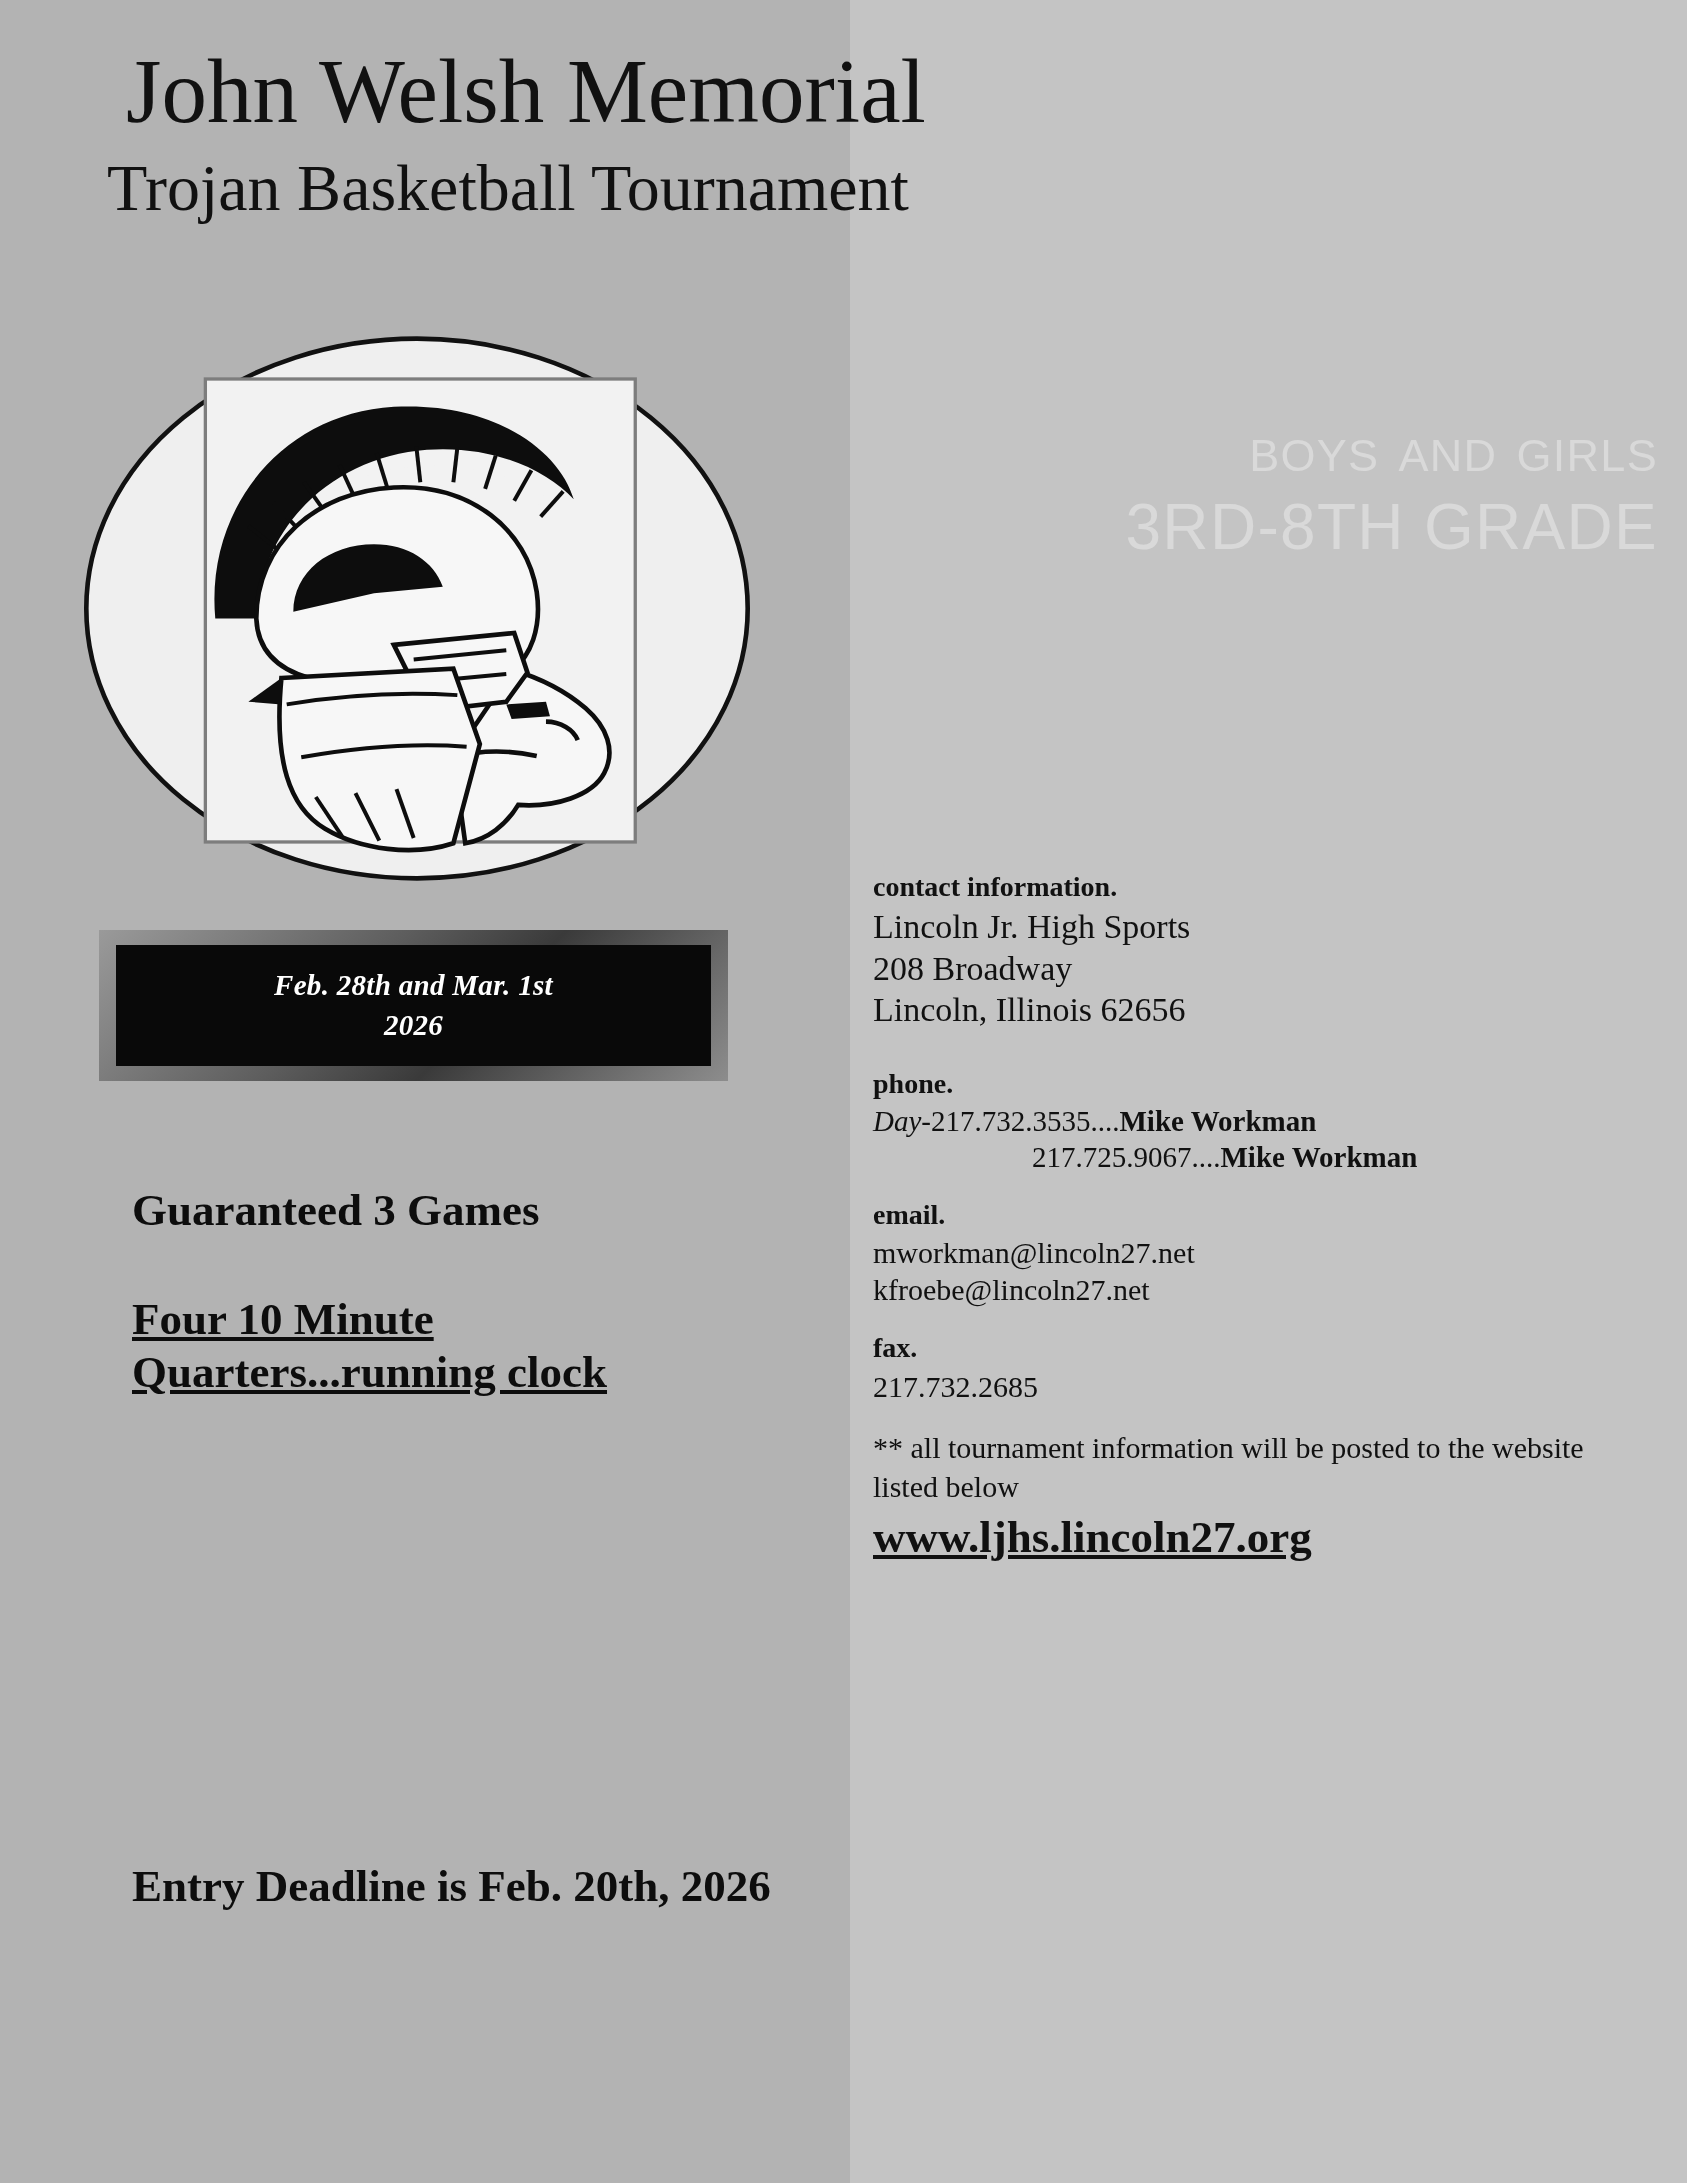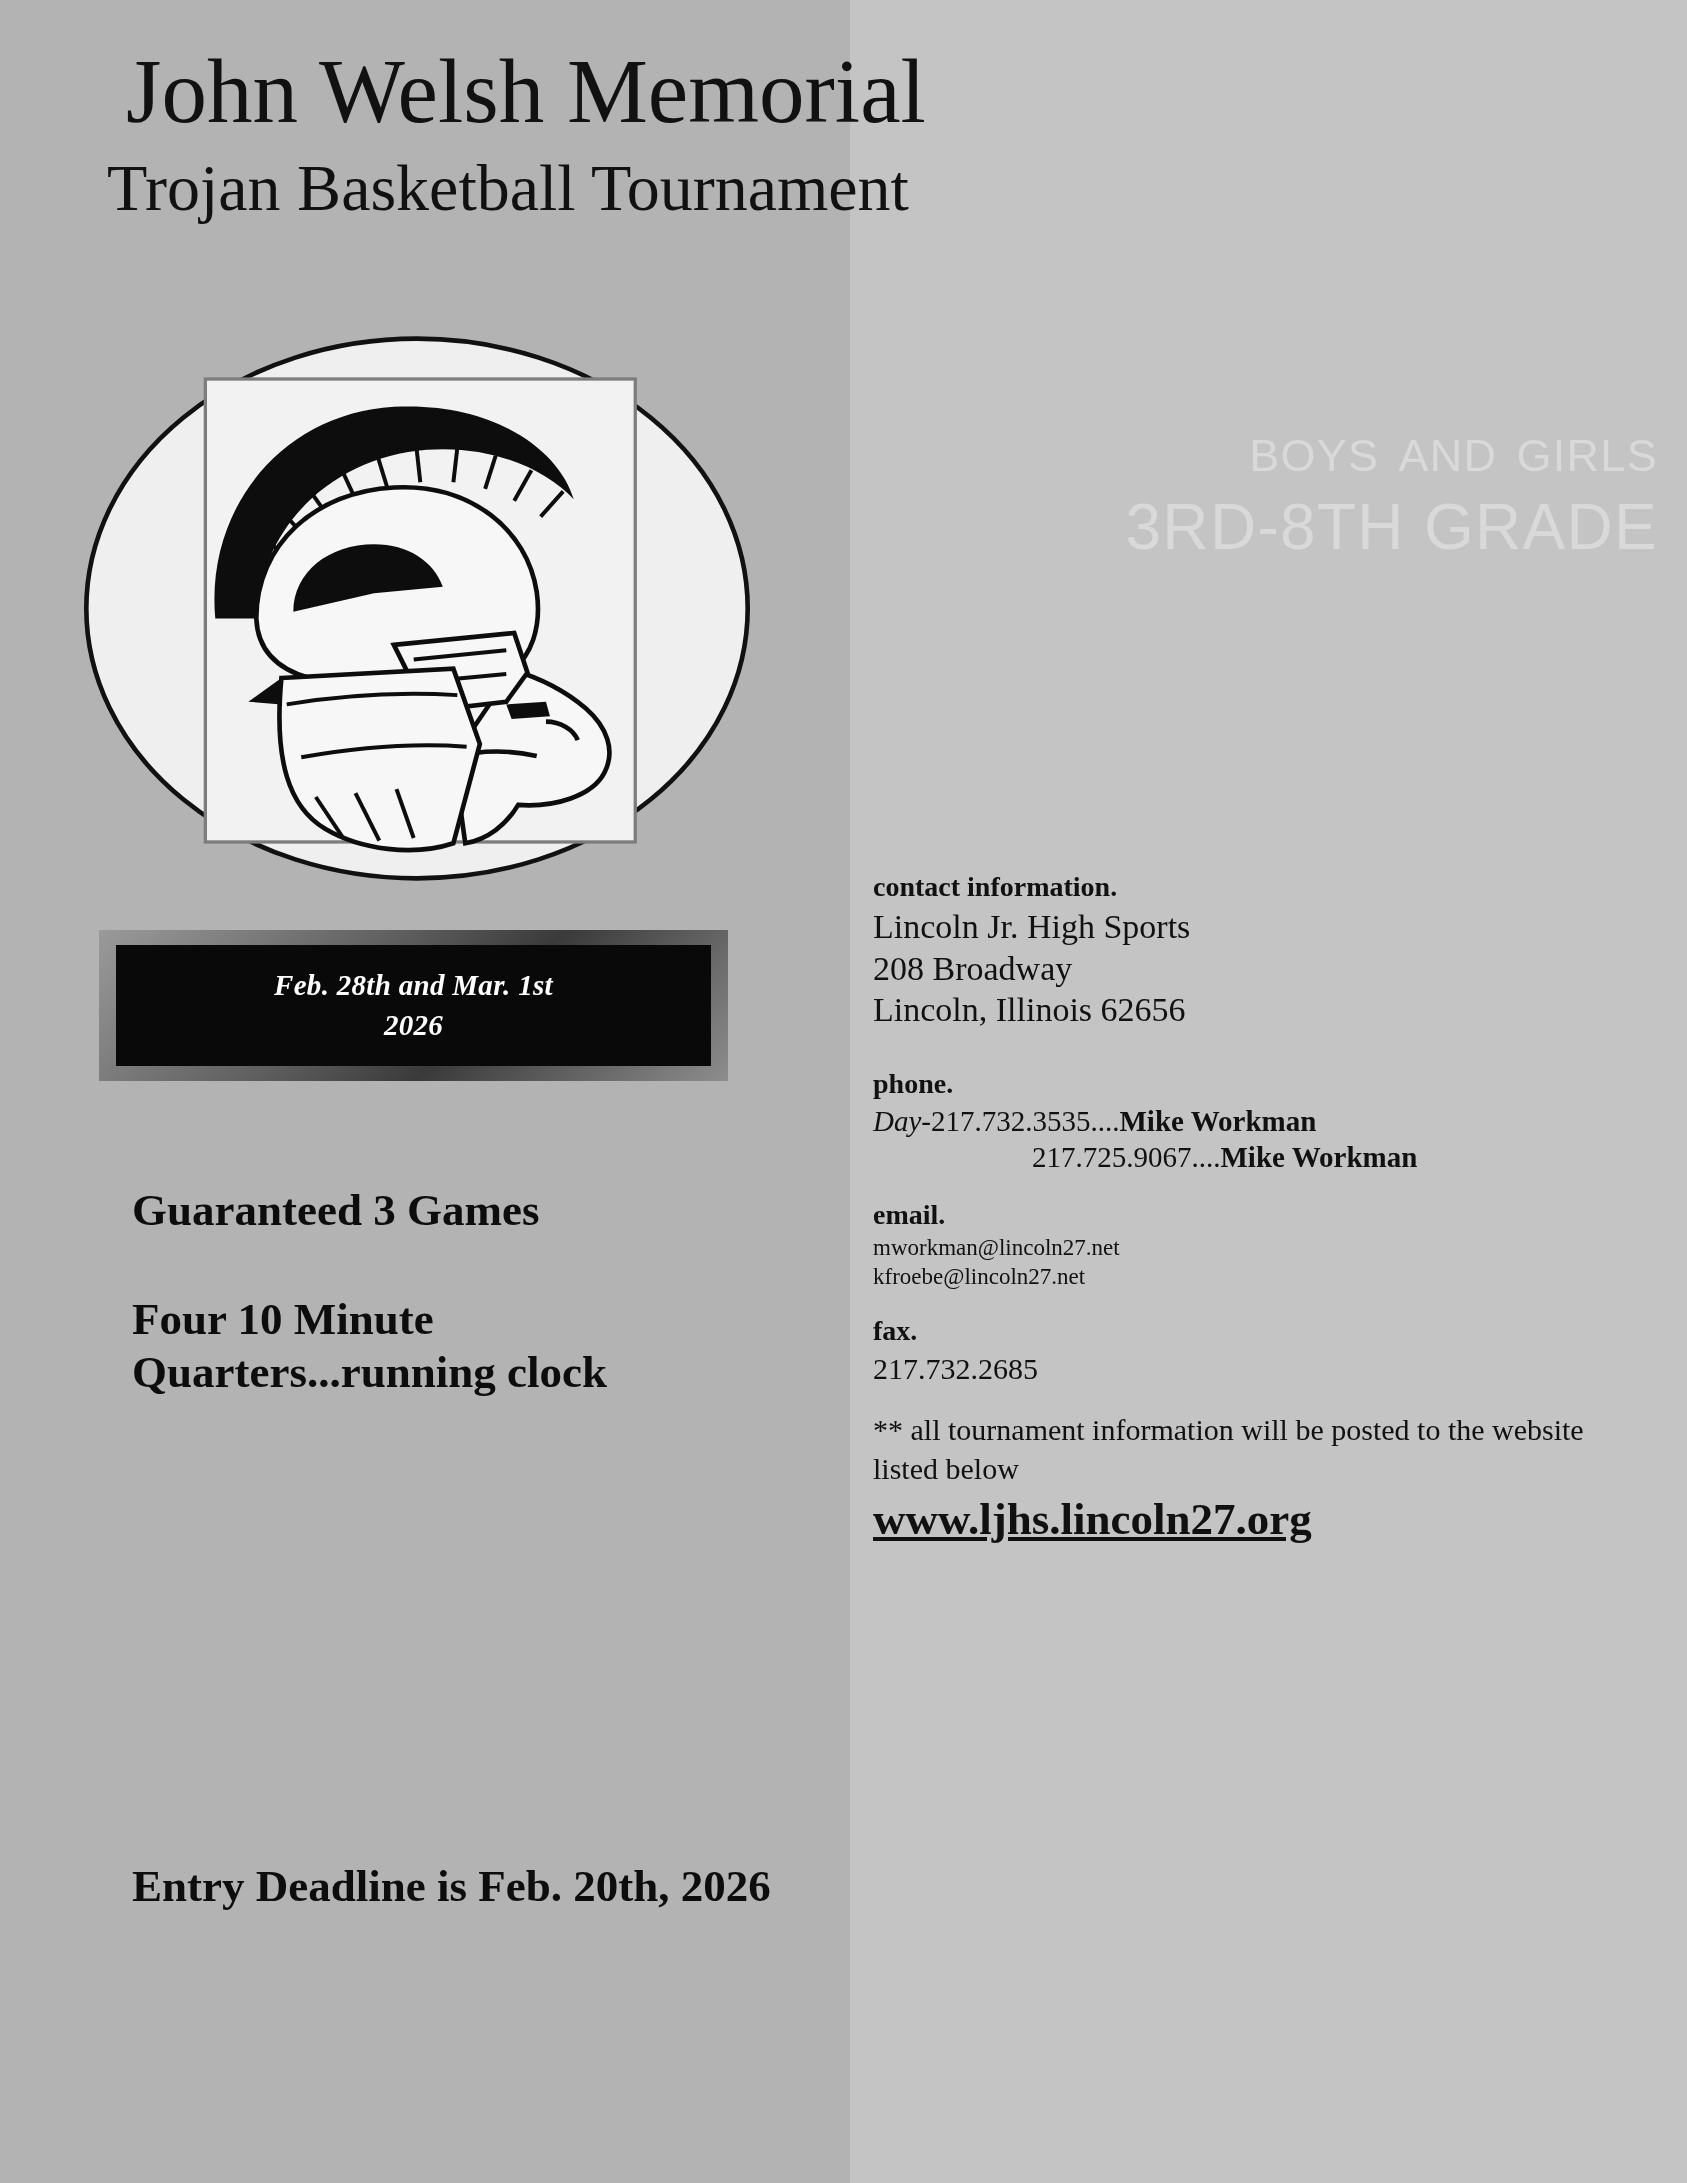--- a/index.html
+++ b/index.html
@@ -124,20 +124,21 @@
   .point {
     font-family: "Liberation Serif", serif;
     font-weight: bold;
     font-size: 45px;
     line-height: 1.18;
     color: #0d0d0d;
     margin-bottom: 56px;
   }
   .point.multi {
     line-height: 1.18;
+    text-decoration: underline;
   }
   .deadline {
     position: absolute;
     left: 132px;
     top: 1859px;
     width: 662px;
     font-family: "Liberation Serif", serif;
     font-weight: bold;
     font-size: 45px;
     line-height: 1.2;
@@ -204,21 +205,21 @@
     font-style: italic;
   }
   .phone-line .nm {
     font-weight: bold;
   }
   .phone-line.indent {
     padding-left: 159px;
   }
   .email-line {
     font-family: "Liberation Serif", serif;
-    font-size: 23px;
+    font-size: 30px;
     line-height: 1.25;
   }
   .fax-line {
     font-family: "Liberation Serif", serif;
     font-size: 30px;
     line-height: 1.25;
   }
   .note {
     font-family: "Liberation Serif", serif;
     font-size: 30px;

